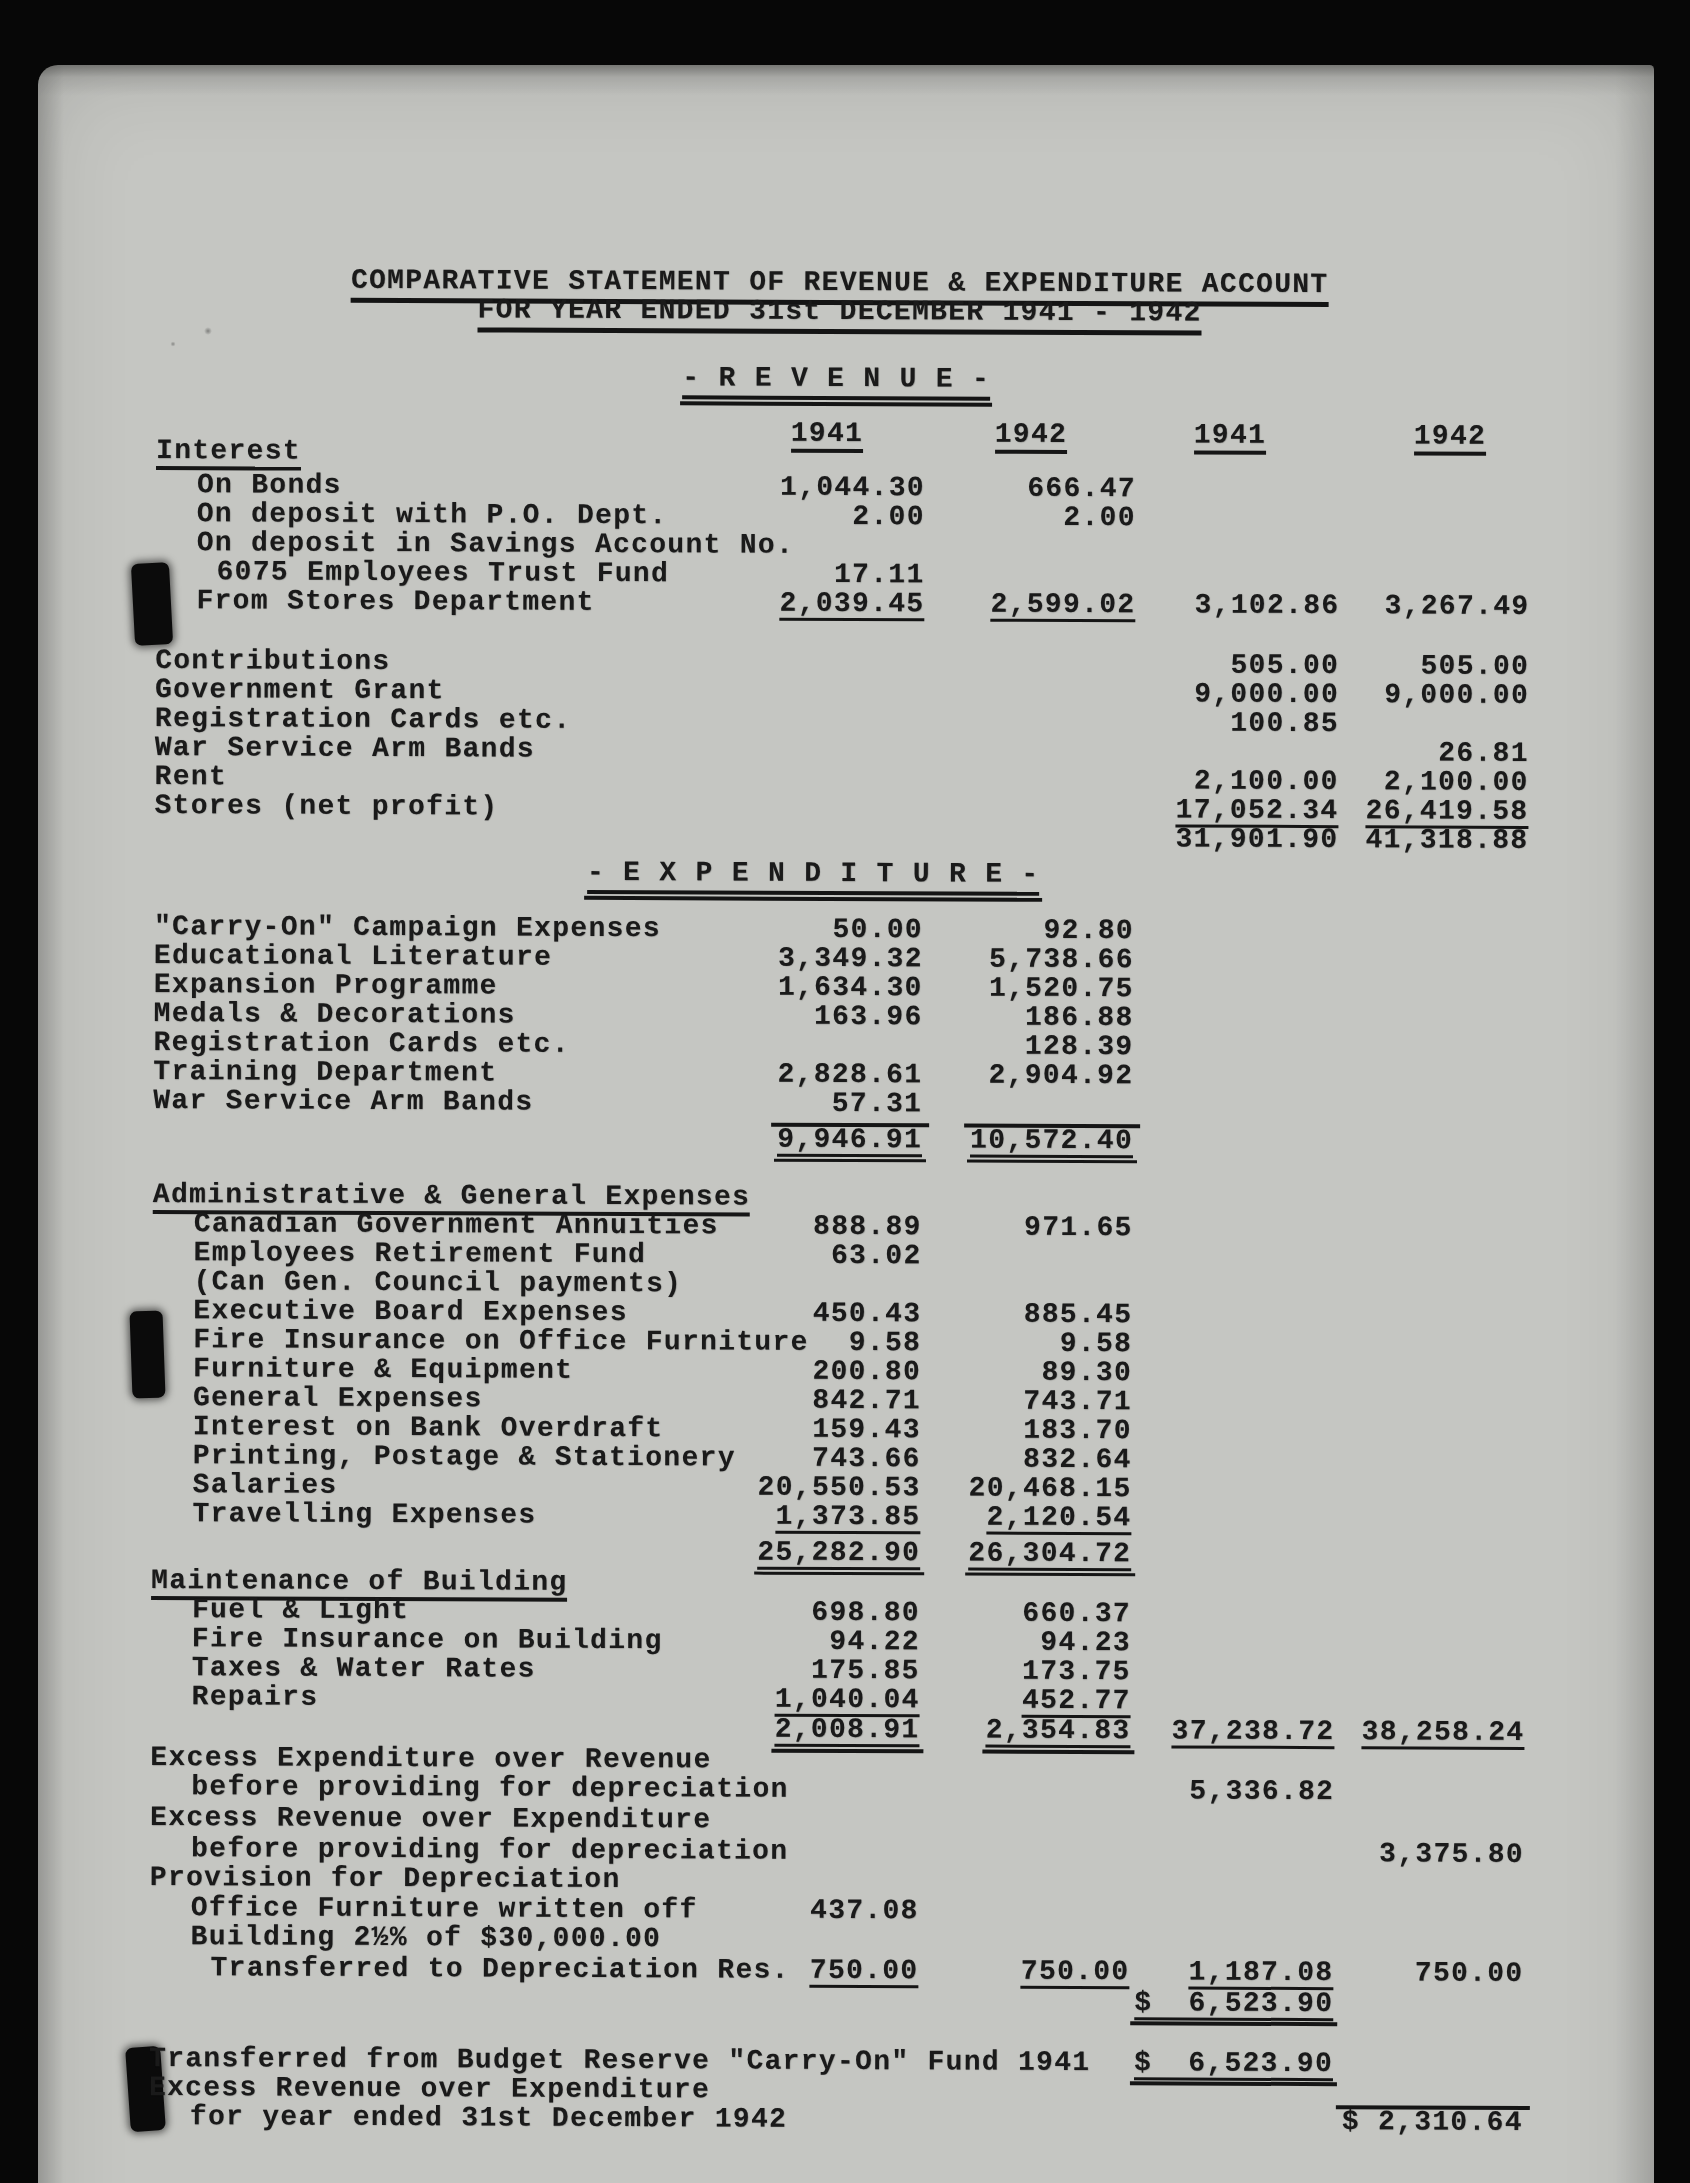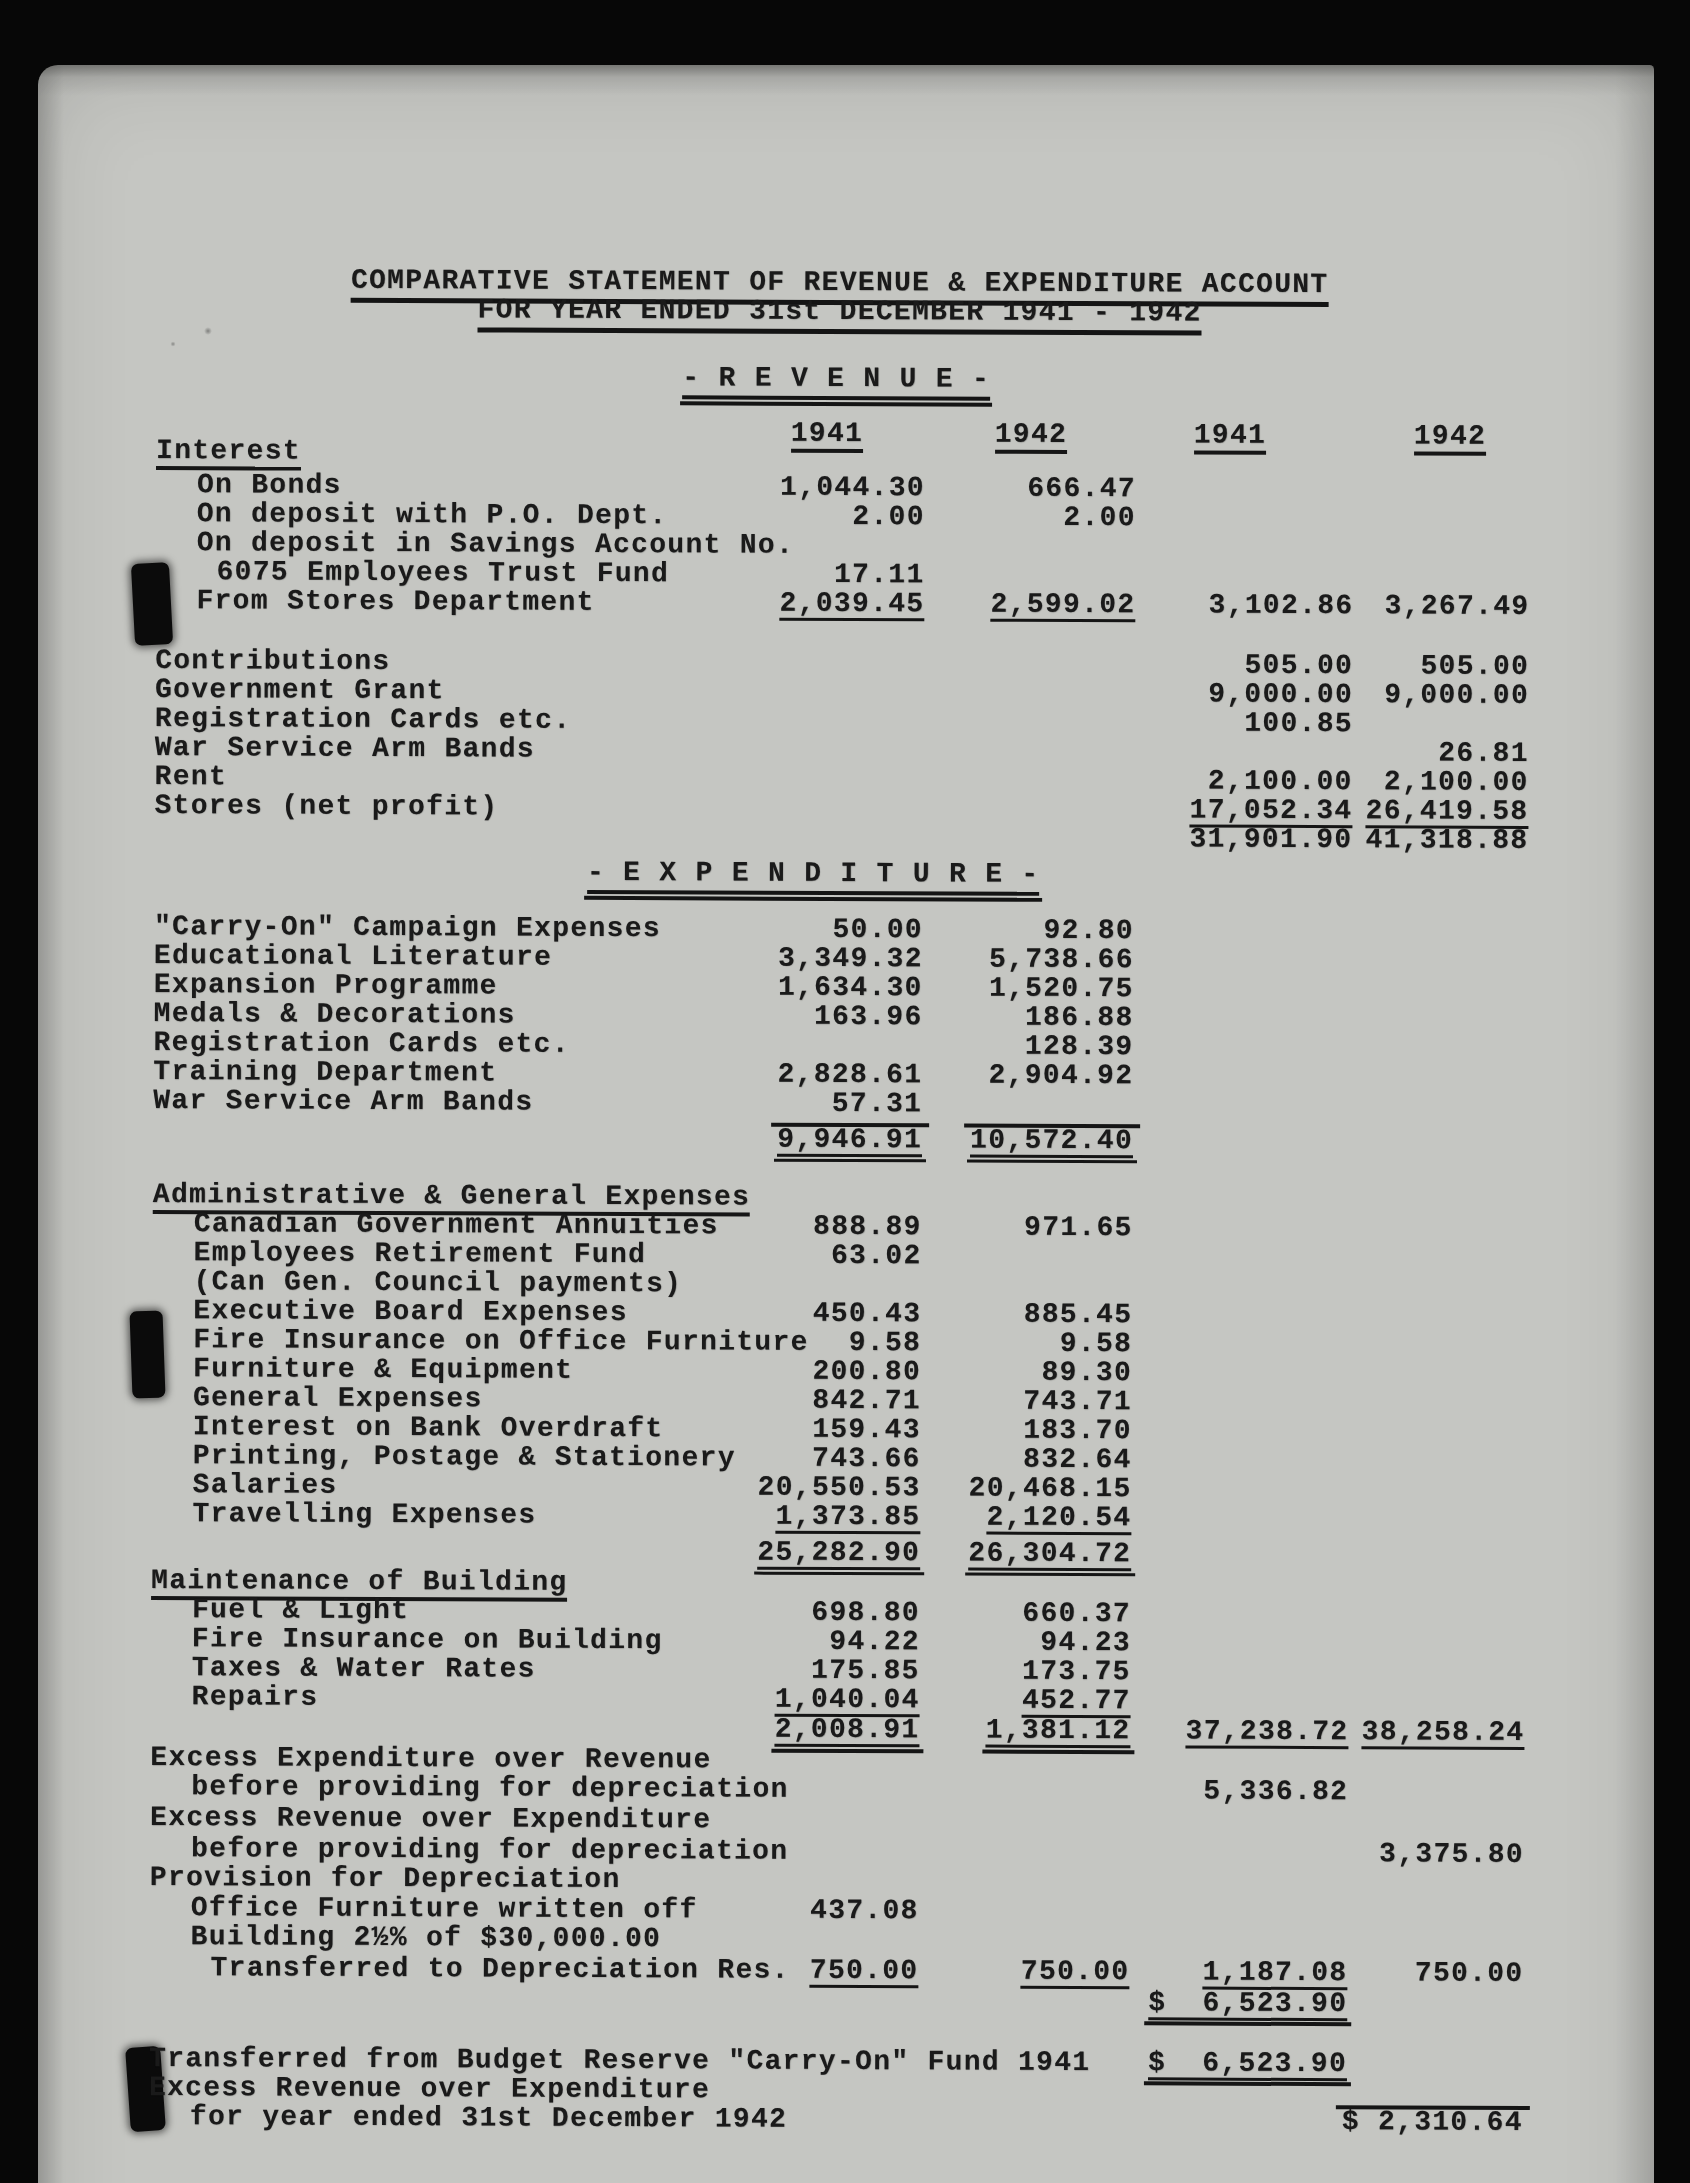--- a/index.html
+++ b/index.html
@@ -29,21 +29,21 @@
     color:#1a1a1a;font-weight:700;font-size:28px;letter-spacing:1.3px;
     text-shadow:0.4px 0.4px 0.9px rgba(25,25,25,.38);
   }
   .row{position:relative;height:29px;line-height:29px;white-space:pre;}
   .row.i0{padding-left:119px;}
   .row.i1{padding-left:160px;}
   .row.i2{padding-left:180px;}
   .lbl{display:inline-block;white-space:pre;}
   .lu{border-bottom:4.4px solid #161616;padding-bottom:0.9px;}
   .val{position:absolute;top:0;white-space:pre;}
-  .c1{right:728px;} .c2{right:517px;} .c3{right:299px;} .c4{right:123px;}
+  .c1{right:728px;} .c2{right:517px;} .c3{right:313px;} .c4{right:123px;}
   .y1{right:790px;} .y2{right:586px;} .y3{right:387px;} .y4{right:167px;}
   .ul{border-bottom:3.9px solid #151515;}
   .dul{border-bottom:3.9px solid #151515;}
   .dul::after{content:"";position:absolute;left:-3.5px;right:-4.4px;bottom:-8.3px;height:3.9px;background:#151515;}
   .top::before{content:"";position:absolute;left:-6.1px;right:-7px;top:-1.7px;height:3.9px;background:#151515;}
   .centerline{text-align:center;height:29px;line-height:29px;}
   .title-u{border-bottom:5.7px solid #141414;padding-bottom:1.7px;}
   .dhead{border-bottom:4.8px solid #141414;position:relative;padding-bottom:1.7px;}
   .dhead::after{content:"";position:absolute;left:-2.6px;right:-2.6px;bottom:-10.5px;height:4.4px;background:#141414;}
   .ink-blot{position:absolute;background:#0b0b0b;border-radius:7px;box-shadow:0 0 7.9px 2.6px rgba(10,10,10,.55);}
@@ -120,21 +120,21 @@
         <div class="row i1"><span class="lbl">Interest on Bank Overdraft</span><span class="val c1">159.43</span><span class="val c2">183.70</span></div>
         <div class="row i1"><span class="lbl">Printing, Postage &amp; Stationery</span><span class="val c1">743.66</span><span class="val c2">832.64</span></div>
         <div class="row i1"><span class="lbl">Salaries</span><span class="val c1">20,550.53</span><span class="val c2">20,468.15</span></div>
         <div class="row i1"><span class="lbl">Travelling Expenses</span><span class="val c1 ul">1,373.85</span><span class="val c2 ul">2,120.54</span></div>
         <div class="row i0" style="margin-top: 7px;"><span class="lbl"></span><span class="val c1 dul">25,282.90</span><span class="val c2 dul">26,304.72</span></div>
         <div class="row i0" style="margin-top: 1.7px;"><span class="lbl lu">Maintenance of Building</span></div>
         <div class="row i1"><span class="lbl">Fuel &amp; Light</span><span class="val c1">698.80</span><span class="val c2">660.37</span></div>
         <div class="row i1"><span class="lbl">Fire Insurance on Building</span><span class="val c1">94.22</span><span class="val c2">94.23</span></div>
         <div class="row i1"><span class="lbl">Taxes &amp; Water Rates</span><span class="val c1">175.85</span><span class="val c2">173.75</span></div>
         <div class="row i1"><span class="lbl">Repairs</span><span class="val c1 ul">1,040.04</span><span class="val c2 ul">452.77</span></div>
-        <div class="row i0" style="margin-top: 1.7px;"><span class="lbl"></span><span class="val c1 dul">2,008.91</span><span class="val c2 dul">1,381.12</span><span class="val c3 ul">37,238.72</span><span class="val c4 ul">38,258.24</span></div>
+        <div class="row i0" style="margin-top: 1.7px;"><span class="lbl"></span><span class="val c1 dul">2,008.91</span><span class="val c2 dul">2,354.83</span><span class="val c3 ul">37,238.72</span><span class="val c4 ul">38,258.24</span></div>
         <div class="row i0" style="margin-top: 1.7px;"><span class="lbl">Excess Expenditure over Revenue</span></div>
         <div class="row i1"><span class="lbl">before providing for depreciation</span><span class="val c3">5,336.82</span></div>
         <div class="row i0" style="margin-top: 1.7px;"><span class="lbl">Excess Revenue over Expenditure</span></div>
         <div class="row i1" style="margin-top: 1.7px;"><span class="lbl">before providing for depreciation</span><span class="val c4">3,375.80</span></div>
         <div class="row i0"><span class="lbl">Provision for Depreciation</span></div>
         <div class="row i1" style="margin-top: 1.7px;"><span class="lbl">Office Furniture written off</span><span class="val c1">437.08</span></div>
         <div class="row i1"><span class="lbl">Building 2½% of $30,000.00</span></div>
         <div class="row i2" style="margin-top: 1.7px;"><span class="lbl">Transferred to Depreciation Res.</span><span class="val c1 ul">750.00</span><span class="val c2 ul">750.00</span><span class="val c3 ul">1,187.08</span><span class="val c4">750.00</span></div>
         <div class="row i0" style="margin-top: 1.7px;"><span class="lbl"></span><span class="val c3 dul">$  6,523.90</span></div>
         <div class="row i0" style="margin-top: 31px;"><span class="lbl">Transferred from Budget Reserve "Carry-On" Fund 1941</span><span class="val c3 dul">$  6,523.90</span></div>

